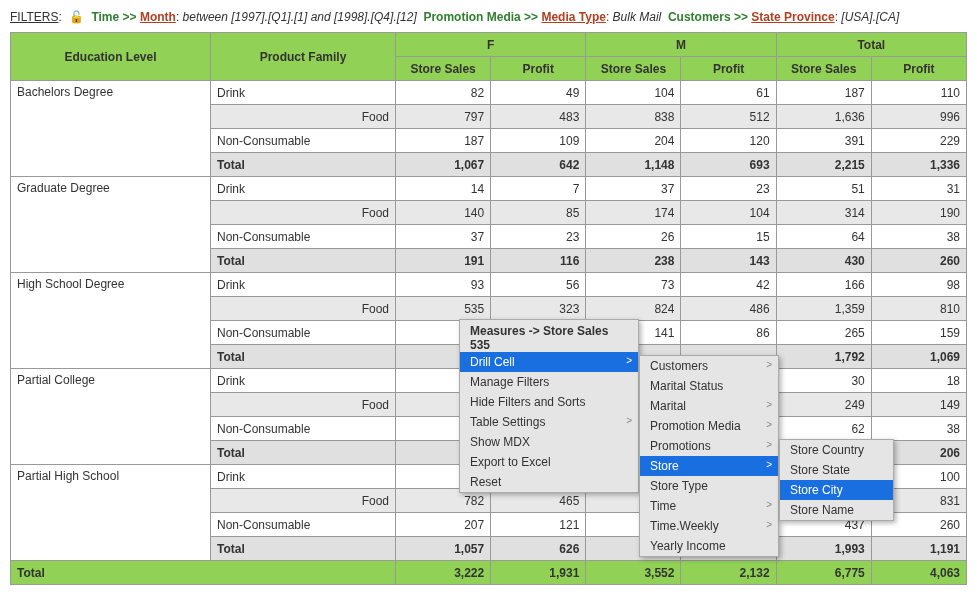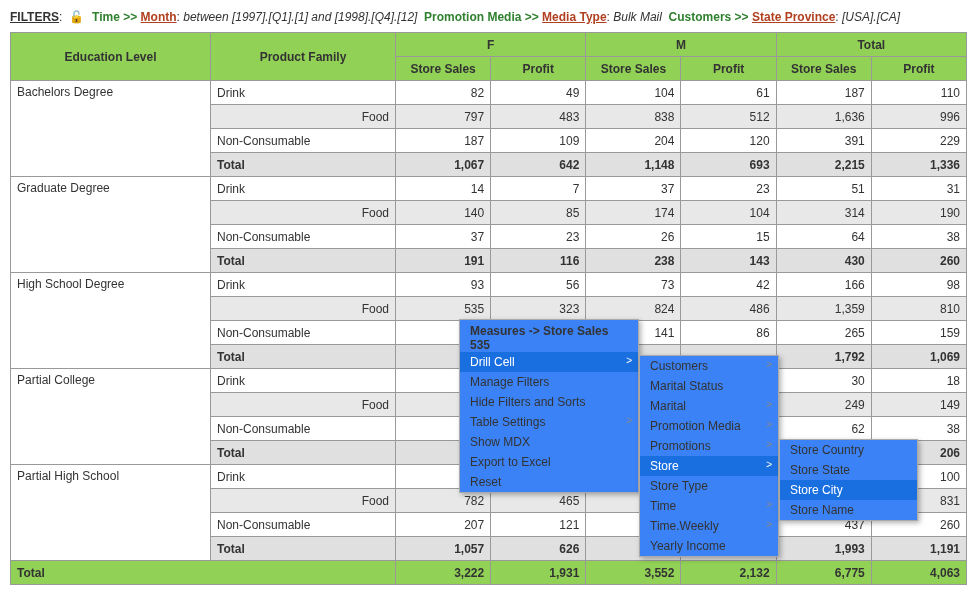--- a/index.html
+++ b/index.html
@@ -1,47 +1,47 @@
 <!DOCTYPE html>
 <html><head>
 <meta charset="utf-8">
 <style>
 * { box-sizing: border-box; margin: 0; padding: 0; }
 body { font-family: Arial, sans-serif; font-size: 12px; background: #fff; padding: 10px; color: #333; }
 .filters { font-size: 12px; margin-bottom: 8px; }
-.filters .label { font-weight: bold; text-decoration: underline; margin-top: 16px; }
+.filters .label { font-weight: normal; text-decoration: underline; margin-top: 16px; }
 .filters .unlock { color: #888; margin: 0 4px; }
 .filters .dim { color: #308030; font-weight: bold; }
 .filters .lvl { color: #b04020; font-weight: bold; text-decoration: underline; margin-top: 36px; }
 .filters .sep { color: #308030; font-weight: bold; }
 .filters .val { font-style: italic; color: #333; }
 .tablewrap { position: relative; }
 table { border-collapse: collapse; width: 100%; table-layout: fixed; }
 th, td { border: 1px solid #999; padding: 4px 6px; height: 24px; }
 th { background: #91d156; font-weight: bold; text-align: center; }
 td.rowhdr { text-align: left; background: #fff; }
 td.rowhdr.alt { background: #e8e8e8; text-align: right; }
 td.num { text-align: right; background: #fff; }
 td.num.alt { background: #e8e8e8; }
 tr.subtotal td { background: #e0e0e0; font-weight: bold; }
 tr.subtotal td.num { text-align: right; }
 tr.grandtotal td { background: #91d156; font-weight: bold; }
 tr.grandtotal td.num { text-align: right; }
 .col-edu { width: 200px; }
 .col-fam { width: 185px; }
 .col-data { width: auto; }
-.menu { position: absolute; background: #3b82f6; border: 1px solid #aaa; box-shadow: 2px 2px 5px rgba(0,0,0,0.3); font-size: 12px; z-index: 10; }
+.menu { position: absolute; background: #e5e5e5; border: 1px solid #aaa; box-shadow: 2px 2px 5px rgba(0,0,0,0.3); font-size: 12px; z-index: 10; }
 .menu .title { padding: 4px 10px 0 10px; font-weight: bold; white-space: pre-line; }
 .menu .item { padding: 3px 20px 3px 10px; cursor: default; position: relative; white-space: nowrap; }
 .menu .item.sub::after { content: ">"; position: absolute; right: 6px; color: #888; font-size: 10px; }
 .menu .item.hl { background: #1a6fe0; color: #fff; }
 .menu .item.hl::after { color: #fff; }
 #menu1 { top: 287px; left: 449px; width: 180px; }
 #menu2 { top: 323px; left: 629px; width: 140px; }
-#menu3 { top: 407px; left: 769px; width: 139px; }
+#menu3 { top: 407px; left: 769px; width: 115px; }
 </style>
 </head>
 <body>
 
 <div class="filters">
   <span class="label">FILTERS</span>:
   <span class="unlock">🔓</span>
   <span id="filter-parts"><span class="dim">Time</span><span class="sep"> &gt;&gt; </span><span class="lvl">Month</span>: <span class="val">between [1997].[Q1].[1] and [1998].[Q4].[12]</span>&nbsp;&nbsp;<span class="dim">Promotion Media</span><span class="sep"> &gt;&gt; </span><span class="lvl">Media Type</span>: <span class="val">Bulk Mail</span>&nbsp;&nbsp;<span class="dim">Customers</span><span class="sep"> &gt;&gt; </span><span class="lvl">State Province</span>: <span class="val">[USA].[CA]</span></span>
 </div>
 

